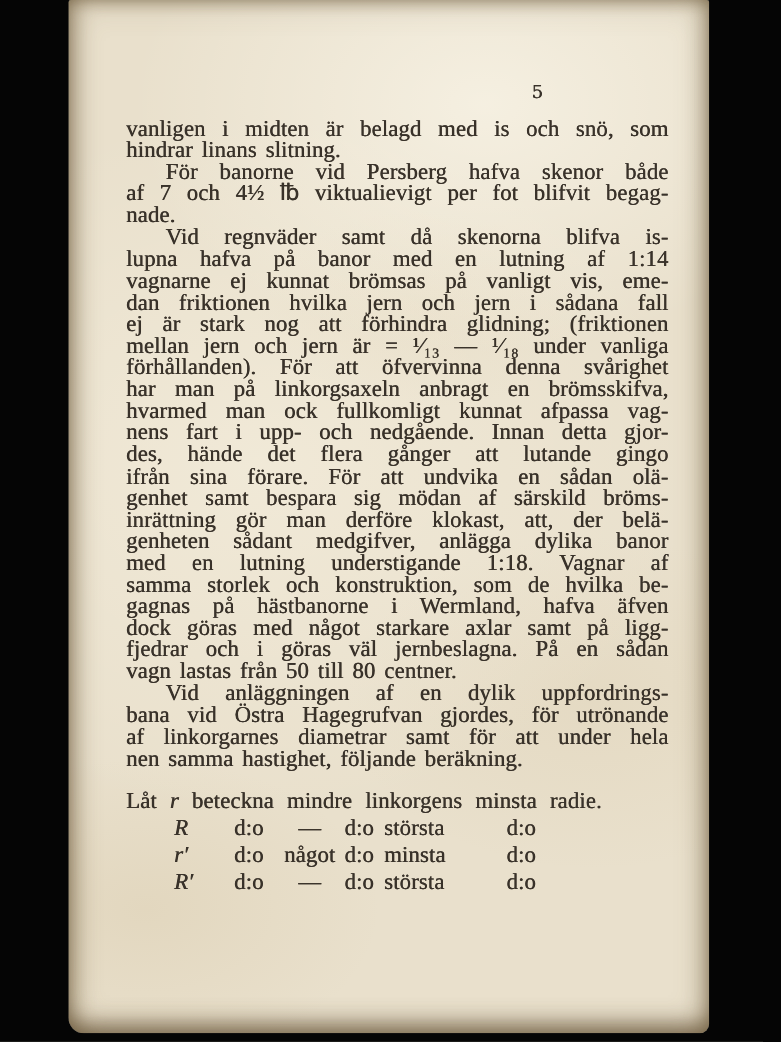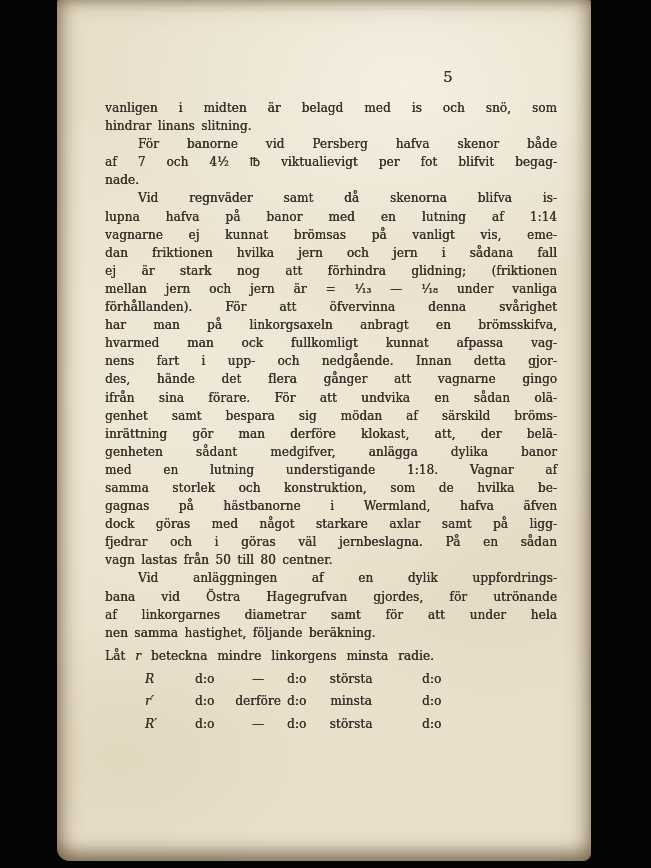--- a/index.html
+++ b/index.html
@@ -17,35 +17,35 @@
     border-radius:2px 2px 8px 13px;
     box-shadow:
       inset 0 0 28px rgba(115,95,60,.30),
       inset 10px 0 18px -6px rgba(90,70,40,.45),
       inset -10px 0 18px -6px rgba(90,70,40,.38),
       inset 0 -14px 18px -6px rgba(80,60,35,.55),
       inset 0 6px 10px -4px rgba(90,70,40,.25);}
   
   .ink{text-shadow:0.35px 0 0 currentColor;letter-spacing:.1px;}
   #pagenum{position:absolute;left:386px;top:68px;font-size:15px;}
-  #textblock{position:absolute;left:48px;top:99px;width:452px;font-size:12px;word-spacing:2.5px;}
+  #textblock{position:absolute;left:48px;top:99px;width:452px;font-size:19px;word-spacing:2.5px;font-family:Liberation Serif, serif;}
   .line{height:18.1px;line-height:18.1px;text-align:justify;text-align-last:justify;overflow:visible;}
   .line.last{text-align-last:auto;}
   .line.indent{padding-left:33px;}
-  .line.intro{text-align-last:auto;word-spacing:6px;margin-top:5px;}
+  .line.intro{text-align-last:auto;word-spacing:6px;margin-top:17px;}
   .sym{font-style:italic;}
   
   #dtable{margin-top:3px;}
   .drow{position:relative;height:22.4px;line-height:22.4px;}
   .dcell{position:absolute;top:0;}
   .c-sym{left:40px;font-style:italic;}
   .c2{left:90px;}
   .c3{left:120px;width:66px;text-align:center;}
   .c4{left:182px;}
-  .c5{left:204px;width:84px;text-align:center;}
+  .c5{left:215px;width:84px;text-align:left;}
   .c6{left:317px;}
 </style>
 </head>
 <body>
 
 <div id="stage">
   <div id="paper">
 
     <div id="pagenum" class="ink">5</div>
 
@@ -61,21 +61,21 @@
       <div class="line indent">Vid regnväder samt då skenorna blifva is-</div>
       <div class="line">lupna hafva på banor med en lutning af 1:14</div>
       <div class="line">vagnarne ej kunnat brömsas på vanligt vis, eme-</div>
       <div class="line">dan friktionen hvilka jern och jern i sådana fall</div>
       <div class="line">ej är stark nog att förhindra glidning; (friktionen</div>
       <div class="line">mellan jern och jern är = ¹⁄₁₃ — ¹⁄₁₈ under vanliga</div>
       <div class="line">förhållanden). För att öfvervinna denna svårighet</div>
       <div class="line">har man på linkorgsaxeln anbragt en brömsskifva,</div>
       <div class="line">hvarmed man ock fullkomligt kunnat afpassa vag-</div>
       <div class="line">nens fart i upp- och nedgående. Innan detta gjor-</div>
-      <div class="line">des, hände det flera gånger att vagnarne gingo</div>
+      <div class="line">des, hände det flera gånger att lutande gingo</div>
       <div class="line">ifrån sina förare. För att undvika en sådan olä-</div>
       <div class="line">genhet samt bespara sig mödan af särskild bröms-</div>
       <div class="line">inrättning gör man derföre klokast, att, der belä-</div>
       <div class="line">genheten sådant medgifver, anlägga dylika banor</div>
       <div class="line">med en lutning understigande 1:18. Vagnar af</div>
       <div class="line">samma storlek och konstruktion, som de hvilka be-</div>
       <div class="line">gagnas på hästbanorne i Wermland, hafva äfven</div>
       <div class="line">dock göras med något starkare axlar samt på ligg-</div>
       <div class="line">fjedrar och i göras väl jernbeslagna. På en sådan</div>
       <div class="line last">vagn lastas från 50 till 80 centner.</div>
@@ -96,21 +96,21 @@
           <span class="dcell c-sym">R</span>
           <span class="dcell c2">d:o</span>
           <span class="dcell c3">—</span>
           <span class="dcell c4">d:o</span>
           <span class="dcell c5">största</span>
           <span class="dcell c6">d:o</span>
         </div>
         <div class="drow">
           <span class="dcell c-sym">r′</span>
           <span class="dcell c2">d:o</span>
-          <span class="dcell c3">derföre</span>
+          <span class="dcell c3">något</span>
           <span class="dcell c4">d:o</span>
           <span class="dcell c5">minsta</span>
           <span class="dcell c6">d:o</span>
         </div>
         <div class="drow">
           <span class="dcell c-sym">R′</span>
           <span class="dcell c2">d:o</span>
           <span class="dcell c3">—</span>
           <span class="dcell c4">d:o</span>
           <span class="dcell c5">största</span>

